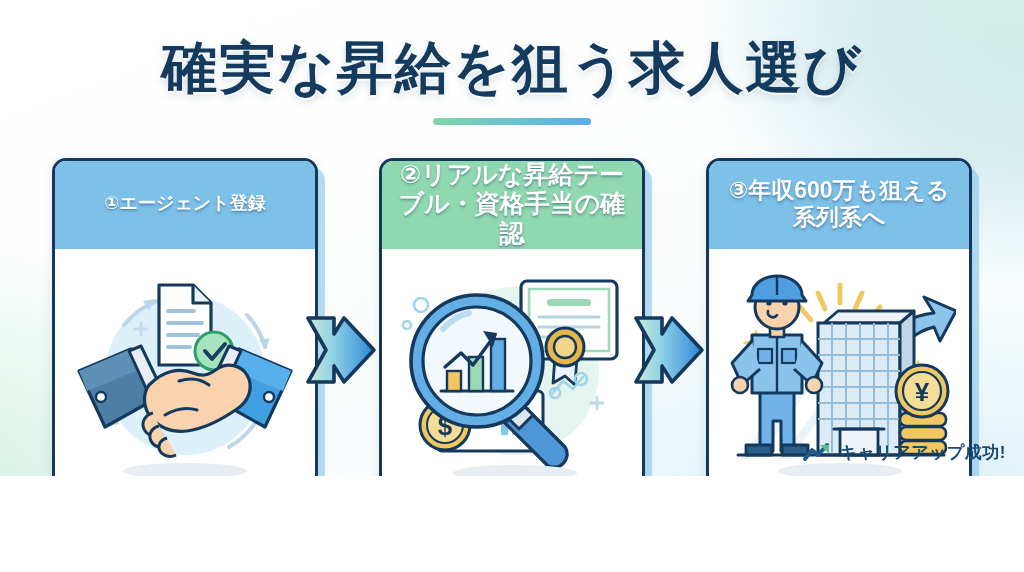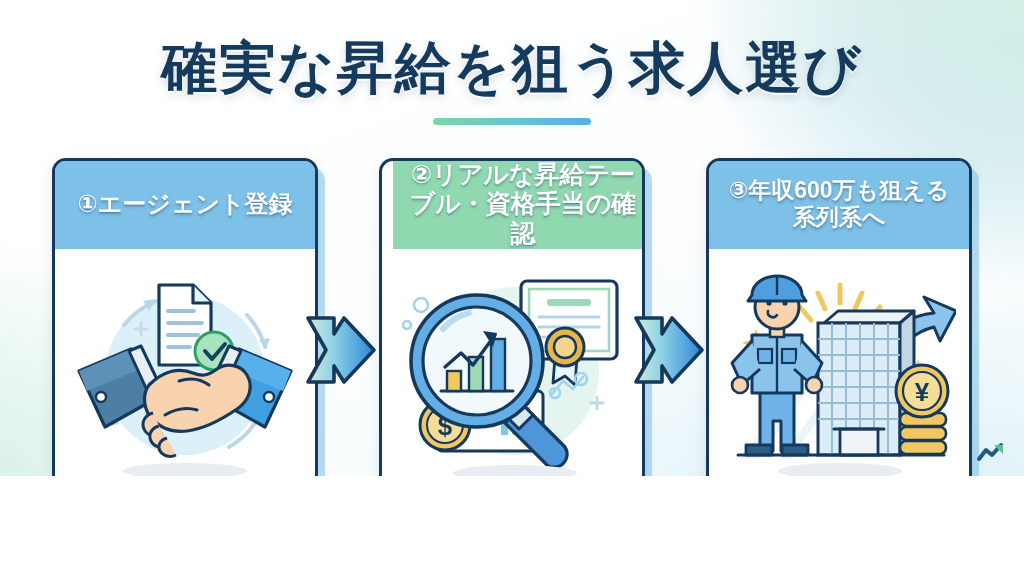--- a/index.html
+++ b/index.html
@@ -47,27 +47,27 @@
   #card-1 { left:52px; }
   #card-2 { left:379px; }
   #card-3 { left:706px; }
 
   .card-header {
     height:88px; width:100%;
     display:flex; align-items:center; justify-content:center;
     padding:4px 12px 6px 12px; text-align:center;
   }
   #card-1 .card-header, #card-3 .card-header { background:#7dc0e8; }
-  #card-2 .card-header { background:#90d9b0;margin-left:11px; }
+  #card-2 .card-header { background:#90d9b0; }
   .card-header-text {
     color:#ffffff; font-weight:700; font-size:25px; line-height:1.18;
     letter-spacing:0px;
     text-shadow: 0 2px 3px rgba(22,60,96,0.35), 0 1px 0 rgba(22,60,96,0.25);
   }
-  #card-1 .card-header-text { font-size:24px; }
+  #card-1 .card-header-text { font-size:18px; }
   #card-2 .card-header-text { font-size:25px; }
   #card-3 .card-header-text { font-size:23px; }
 
   .card-body {
     position:relative; height:249px; width:100%;
     background:#ffffff;
     display:flex; align-items:center; justify-content:center;
   }
   .illus { display:block; }
 
@@ -348,15 +348,16 @@
         <ellipse cx="118" cy="208" rx="62" ry="8" fill="#e8edf2"></ellipse>
       </svg>
     </div>
   </div>
 
   <div class="footer-logo">
     <svg width="30" height="22" viewBox="0 0 30 22">
       <path d="M3 17 l7 -9 l6 5 l9 -10" fill="none" stroke="#1e5a8c" stroke-width="4" stroke-linecap="round" stroke-linejoin="round"></path>
       <path d="M18 3 h9 v9 z" fill="#5ec28f"></path>
     </svg>
+    <span class="footer-logo-text">キャリアアップ成功!</span>
   </div>
 
 </div>
 
 </body></html>

